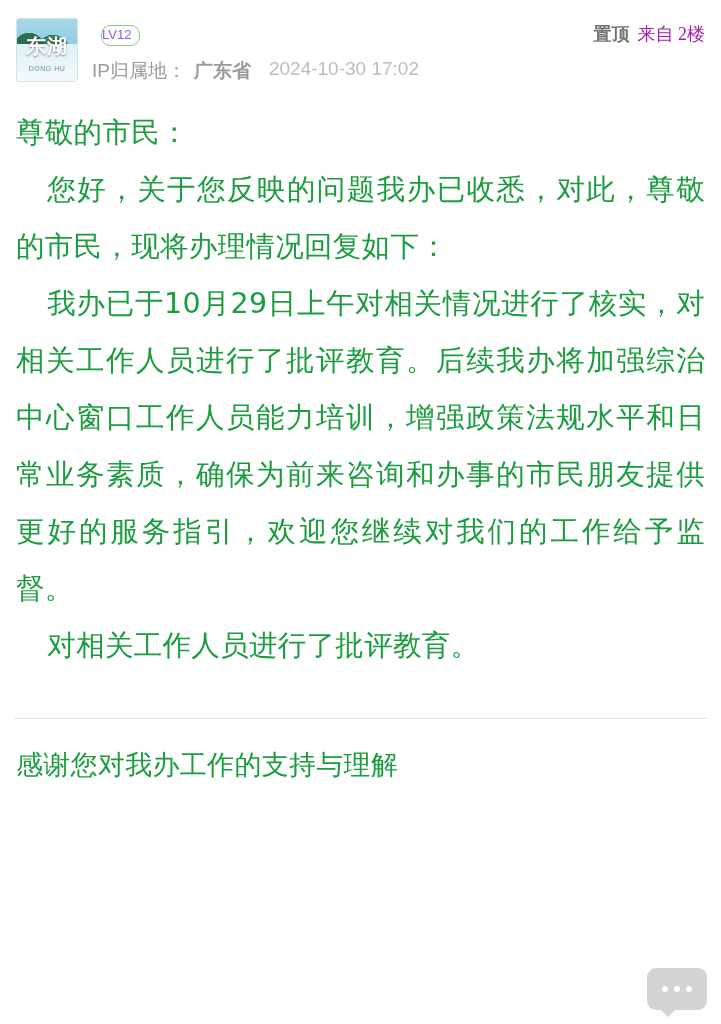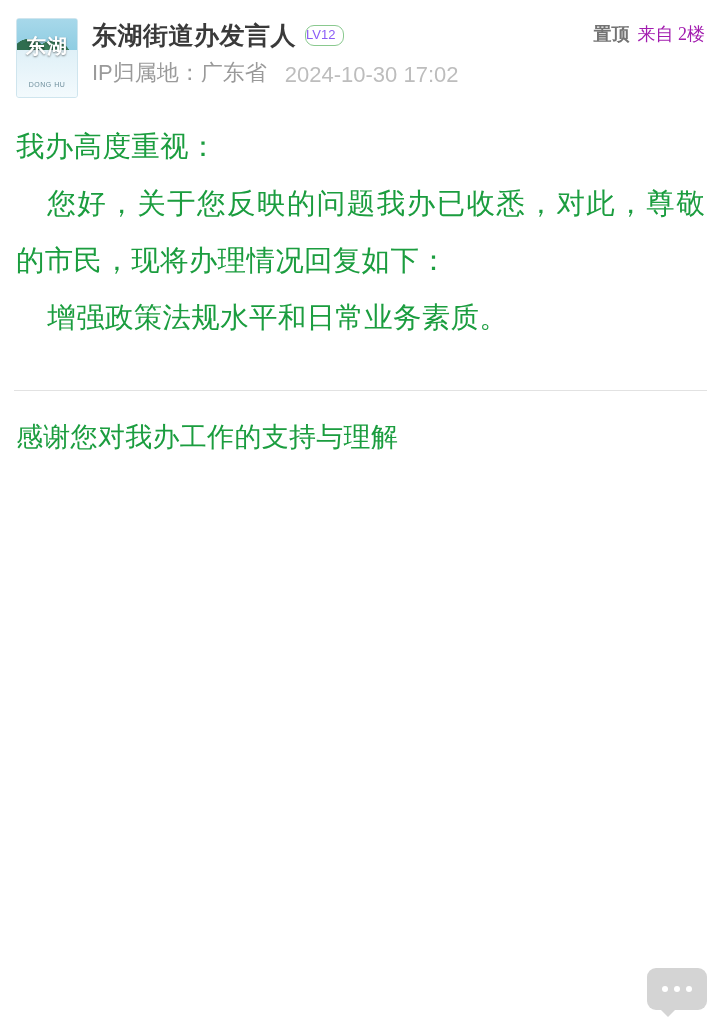--- a/index.html
+++ b/index.html
@@ -19,21 +19,21 @@
   
   .post-header {
     display: flex;
     align-items: flex-start;
     padding: 18px 16px 0 16px;
     position: relative;
   }
 
   .avatar {
     width: 62px;
-    height: 80px;
+    height: 64px;
     flex: 0 0 62px;
     border-radius: 3px;
     overflow: hidden;
     position: relative;
     background: linear-gradient(#9fd4e8 0%, #7fc4de 38%, #c9e6f2 39%, #e8f4fa 100%);
     border: 1px solid #cfe5ee;
   }
   .avatar .mountain {
     position: absolute;
     left: 0; right: 0; top: 0;
@@ -96,28 +96,28 @@
     color: #8b5cf6;
     border-radius: 9px;
     font-size: 13px;
     line-height: 16px;
     padding: 1px 8px 2px 0;
     white-space: nowrap;
   }
 
   .meta-row {
     display: flex;
-    align-items: flex-end;
+    align-items: flex-start;
     margin-top: 6px;
     color: #a8a8a8;
-    font-size: 22px;
+    font-size: 19px;
     white-space: nowrap;
   }
   .meta-ip { color: #9a9a9a; }
-  .meta-region { color: #9a9a9a; margin-left: 0; }
+  .meta-region { color: #9a9a9a; margin-left: 8px; font-weight: bold; }
   .meta-time { color: #bdbdbd; margin-left: 18px; }
 
   .header-right {
     position: absolute;
     right: 16px;
     top: 22px;
     display: flex;
     align-items: center;
     font-size: 18px;
     white-space: nowrap;
@@ -198,40 +198,40 @@
 
   <div class="avatar">
     <div class="mountain"></div>
     <div class="water"></div>
     <div class="av-text">东湖</div>
     <div class="av-sub">DONG HU</div>
   </div>
 
   <div class="header-text">
     <div class="name-row">
-      <span class="username">东湖街道办发言人</span>
       <span class="level-badge">LV12</span>
     </div>
     <div class="meta-row">
       <span class="meta-ip">IP归属地：</span>
       <span class="meta-region">广东省</span>
       <span class="meta-time">2024-10-30 17:02</span>
     </div>
   </div>
 
   <div class="header-right">
     <span class="pin-tag">置顶</span>
     <span class="floor-text">来自 2楼</span>
   </div>
 </div>
 
 <div class="post-body">
-  <p>我办高度重视：</p>
+  <p>尊敬的市民：</p>
   <p class="indent">您好，关于您反映的问题我办已收悉，对此，尊敬的市民，现将办理情况回复如下：</p>
-  <p class="indent">增强政策法规水平和日常业务素质。</p>
+  <p class="indent">我办已于10月29日上午对相关情况进行了核实，对相关工作人员进行了批评教育。后续我办将加强综治中心窗口工作人员能力培训，增强政策法规水平和日常业务素质，确保为前来咨询和办事的市民朋友提供更好的服务指引，欢迎您继续对我们的工作给予监督。</p>
+  <p class="indent">对相关工作人员进行了批评教育。</p>
 </div>
 
 <div class="divider"></div>
 
 <div class="more-link">感谢您对我办工作的支持与理解</div>
 
 <div class="comment-fab">
   <span class="dot"></span>
   <span class="dot"></span>
   <span class="dot"></span>

